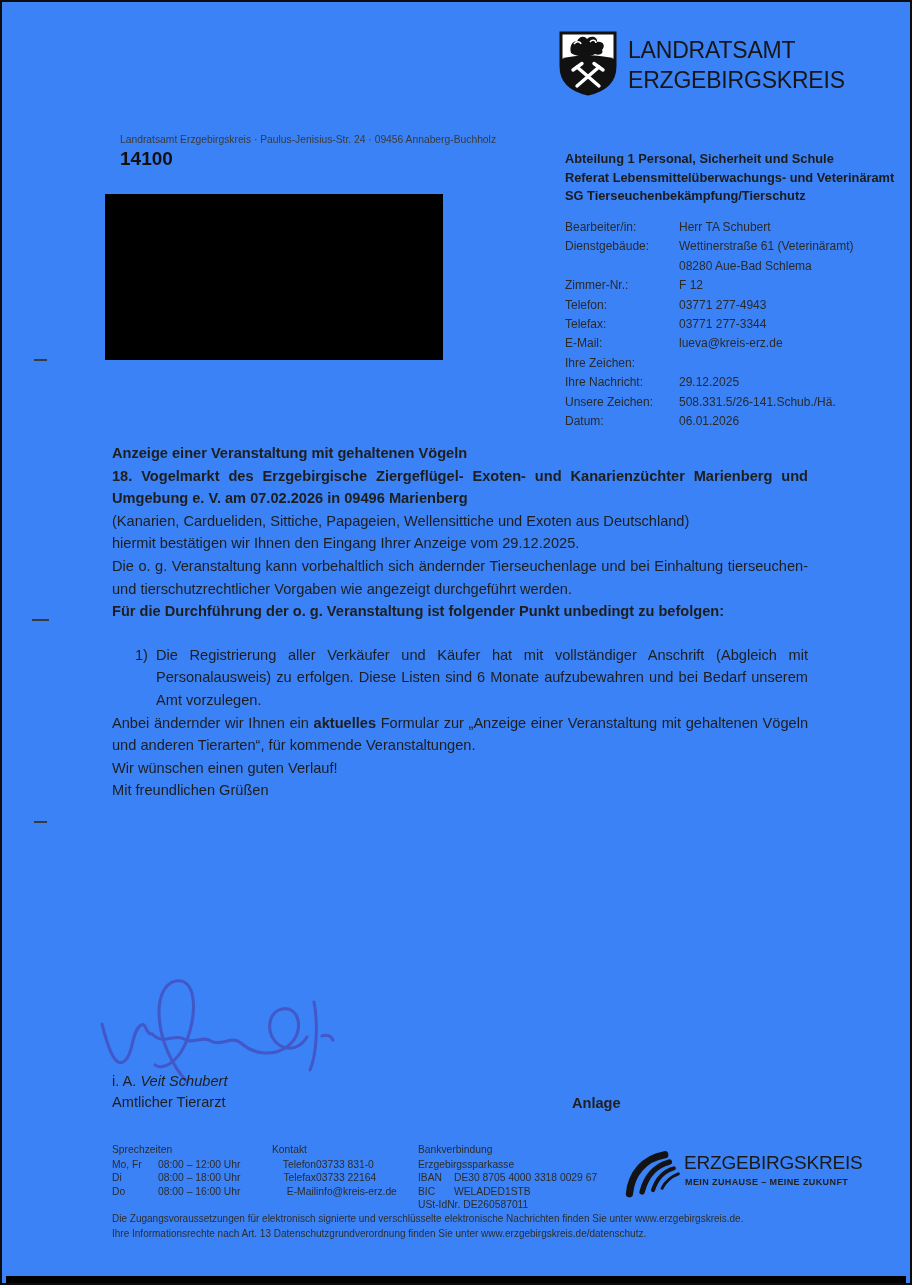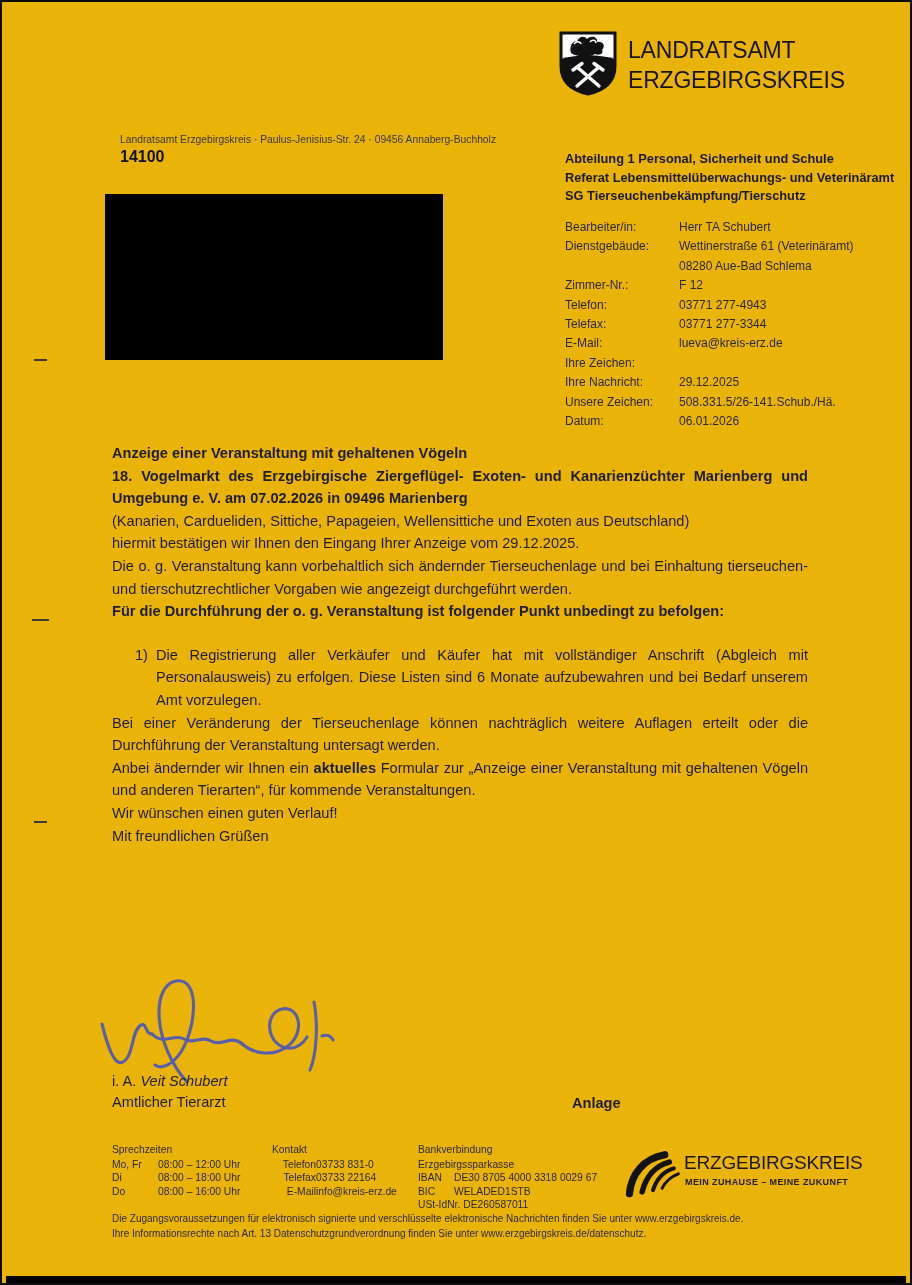--- a/index.html
+++ b/index.html
@@ -1,30 +1,30 @@
 <!DOCTYPE html>
 <html><head>
 <meta charset="utf-8">
 <style>
   html,body{margin:0;padding:0;background:#fff;}
   .page{
-    position:relative;width:912px;height:1285px;background:#eab308;
+    position:relative;width:912px;height:1285px;background:#3b82f6;
     box-sizing:border-box;border:2px solid #0c0c0c;overflow:hidden;
     font-family:"Liberation Sans",sans-serif;color:#1f1f1f;
   }
   .abs{position:absolute;}
 
   
   .letterhead-text{left:626px;top:33px;font-size:23px;line-height:30px;
     letter-spacing:-0.2px;color:#161616;font-weight:400;}
   .crest{left:556px;top:28px;width:60px;height:66px;}
 
   
   .sender-line{left:118px;top:132px;font-size:10.3px;color:#3a3a3a;}
-  .postal-ref{left:118px;top:146px;font-size:16px;font-weight:700;color:#111;}
+  .postal-ref{left:118px;top:146px;font-size:19px;font-weight:700;color:#111;}
 
   
   .redact-big{left:103px;top:192px;width:338px;height:166px;background:#000;}
   .redact-inline{display:inline-block;width:75px;height:30px;background:#000;vertical-align:-9px;}
 
   
   .dept{left:563px;top:148px;font-size:12.8px;font-weight:700;line-height:18.5px;color:#1b1b1b;}
   .info{left:563px;top:216px;font-size:12px;line-height:19.4px;color:#2a2a2a;}
   .info-row{display:flex;}
   .info-label{width:114px;flex:0 0 114px;}
@@ -167,21 +167,20 @@
 
     <p class="mt just">Die o. g. Veranstaltung kann vorbehaltlich sich ändernder Tierseuchenlage und bei Einhaltung tierseuchen- und tierschutzrechtlicher Vorgaben wie angezeigt durchgeführt werden.</p>
 
     <p class="mt bold">Für die Durchführung der o. g. Veranstaltung ist folgender Punkt unbedingt zu befolgen:</p>
 
     <div class="list-row">
       <span class="list-marker">1)</span>
       <span class="list-text">Die Registrierung aller Verkäufer und Käufer hat mit vollständiger Anschrift (Abgleich mit Personalausweis) zu erfolgen. Diese Listen sind 6 Monate aufzubewahren und bei Bedarf unserem Amt vorzulegen.</span>
     </div>
 
-    <p class="mt just">Bei einer Veränderung der Tierseuchenlage können nachträglich weitere Auflagen erteilt oder die Durchführung der Veranstaltung untersagt werden.</p>
 
     <p class="mt just"><span>Anbei ändernder wir Ihnen ein </span><span class="bold">aktuelles</span><span> Formular zur „Anzeige einer Veranstaltung mit gehaltenen Vögeln und anderen Tierarten“, für kommende Veranstaltungen.</span></p>
 
     <p class="mt">Wir wünschen einen guten Verlauf!</p>
 
     <p class="mt">Mit freundlichen Grüßen</p>
   </div>
 
   <svg class="abs sig-svg" viewBox="0 0 245 116">
     <g fill="none" stroke="#4553c2" stroke-width="3.1" stroke-linecap="round" opacity="0.88">

